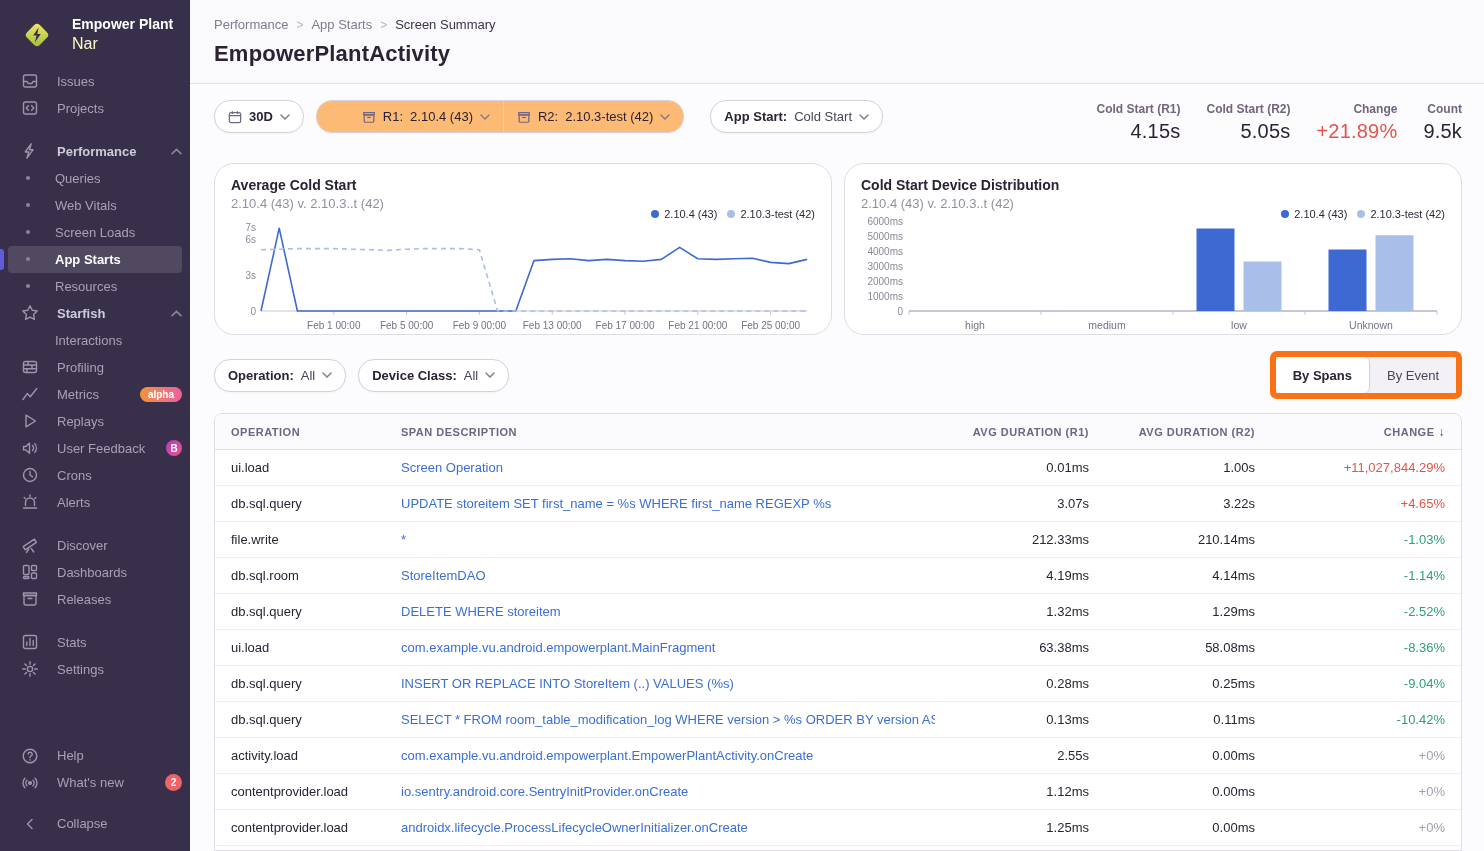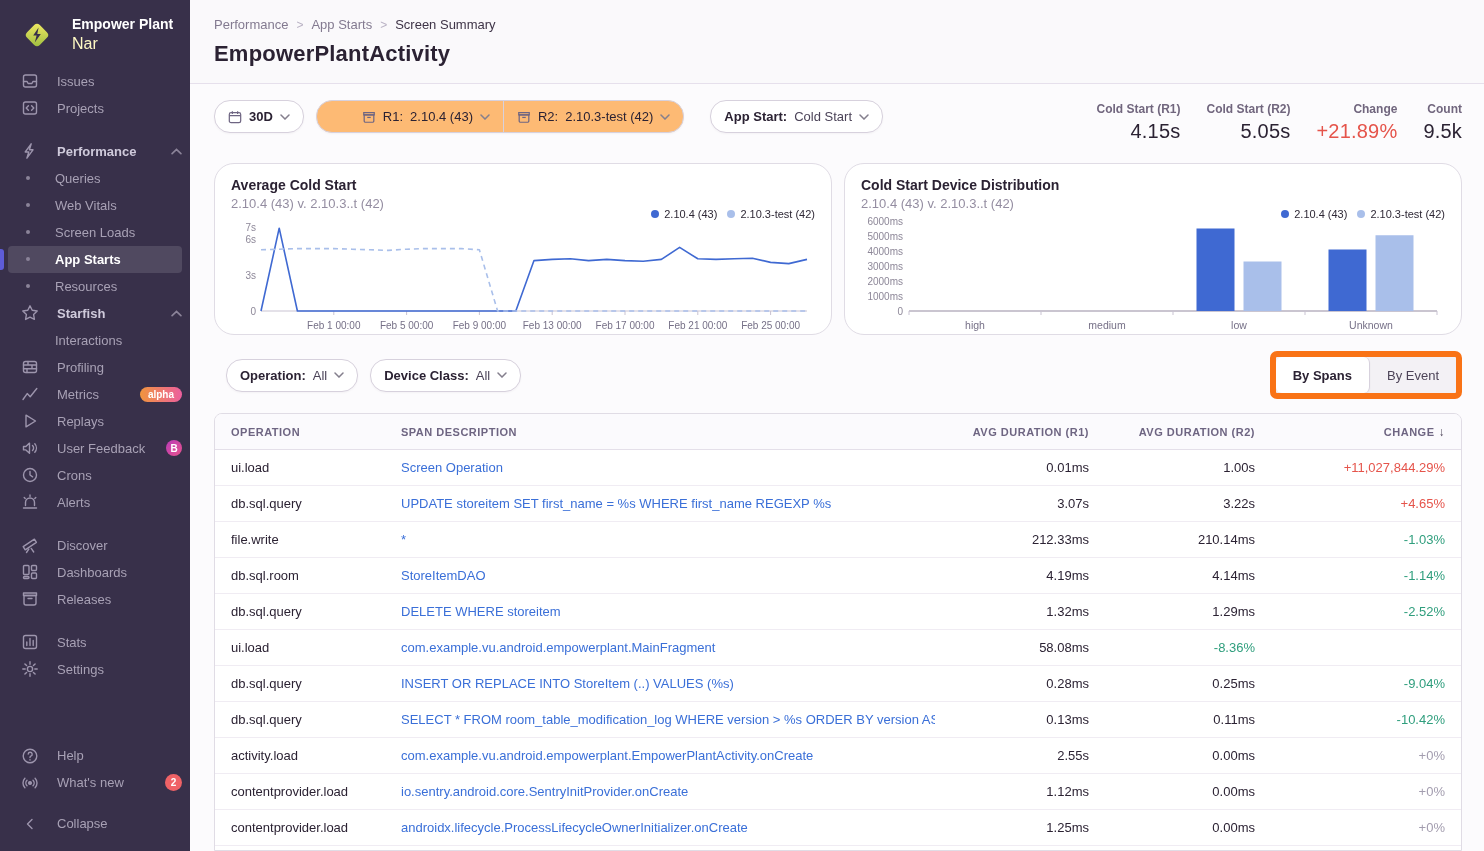--- a/index.html
+++ b/index.html
@@ -492,21 +492,21 @@
             <rect x="335.5" y="15.500000000000004" width="38" height="82.5" fill="#3f69d2"></rect>
             <rect x="382.5" y="48.49999999999999" width="38" height="49.5" fill="#a9bfea"></rect>
             <text x="510" y="116" text-anchor="middle" font-size="10.5" fill="#767087">Unknown</text>
             <rect x="467.5" y="36.5" width="38" height="61.5" fill="#3f69d2"></rect>
             <rect x="514.5" y="22.25" width="38" height="75.8" fill="#a9bfea"></rect>
           </svg>
       </div>
     </div>
 
     <div class="controls-row">
-      <button class="btn" style="margin-left:12px">
+      <button class="btn" style="margin-left:0">
         <span class="b">Operation:</span>
         <span class="muted-val">All</span>
         <svg class="chev" width="10" height="6" viewBox="0 0 10 6">
             <path d="M1 1l4 4 4-4" stroke="currentColor" fill="none" stroke-width="1.5" stroke-linecap="round"></path>
           </svg>
       </button>
       <button class="btn">
         <span class="b">Device Class:</span>
         <span class="muted-val">All</span>
         <svg class="chev" width="10" height="6" viewBox="0 0 10 6">
@@ -574,20 +574,21 @@
             </div>
             <div class="num">1.32ms</div>
             <div class="num">1.29ms</div>
             <div class="num chg down">-2.52%</div>
           </div>
           <div class="trow">
             <div>ui.load</div>
             <div class="desc">
               <a href="#">com.example.vu.android.empowerplant.MainFragment</a>
             </div>
+            <div class="num">63.38ms</div>
             <div class="num">58.08ms</div>
             <div class="num chg down">-8.36%</div>
           </div>
           <div class="trow">
             <div>db.sql.query</div>
             <div class="desc">
               <a href="#">INSERT OR REPLACE INTO StoreItem (..) VALUES (%s)</a>
             </div>
             <div class="num">0.28ms</div>
             <div class="num">0.25ms</div>

